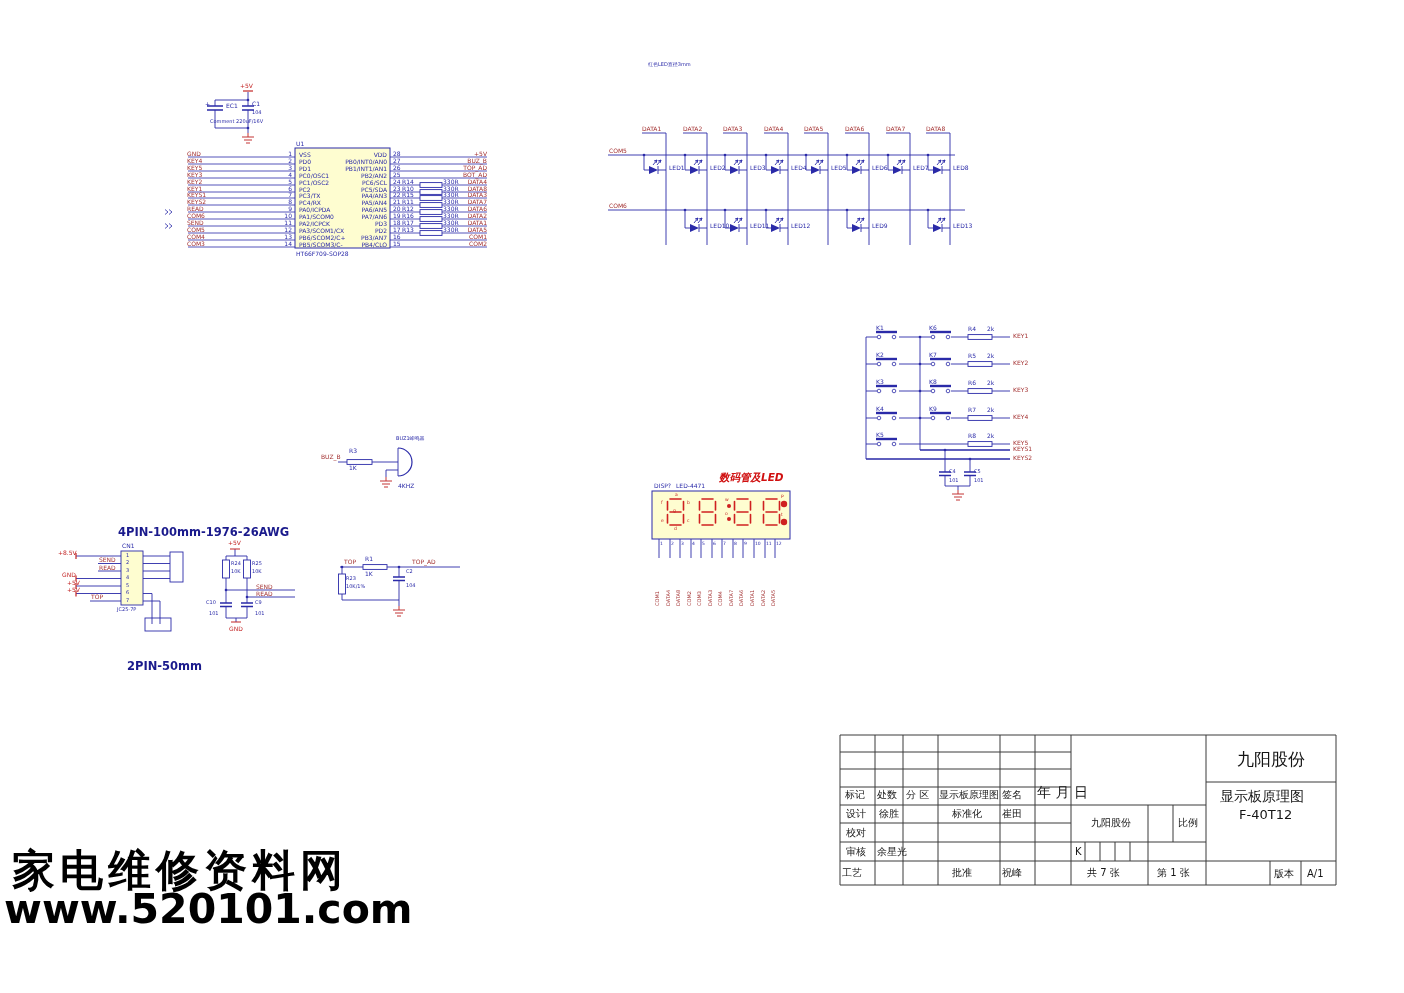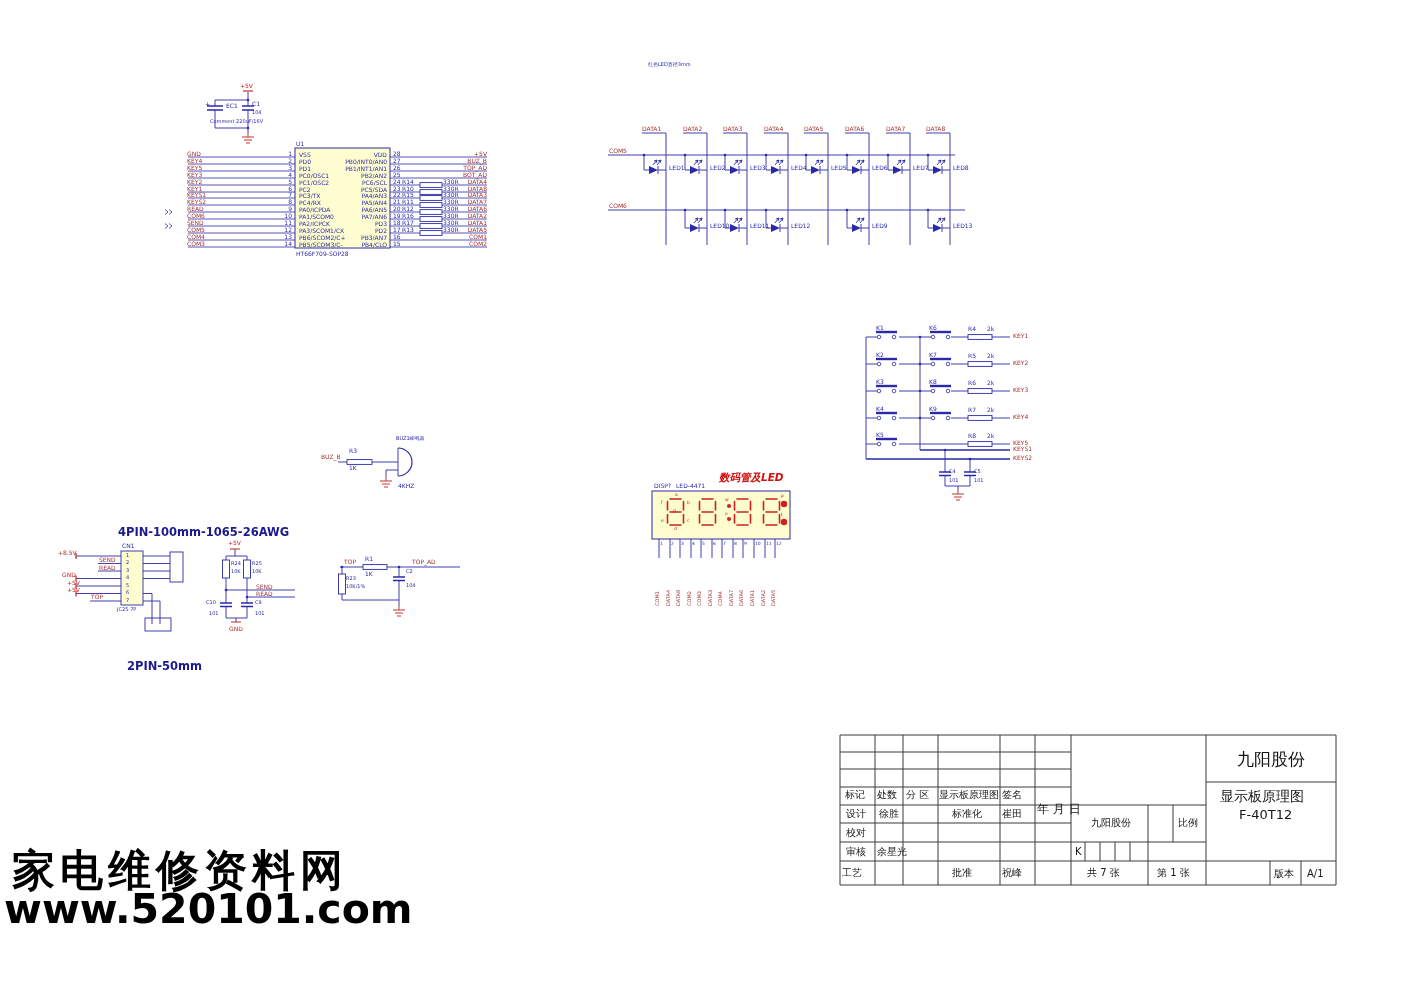--- a/index.html
+++ b/index.html
@@ -412,21 +412,21 @@
 <span class="t t5 net vert" style="left:708px;top:560px;width:8px;height:46px">DATA3</span>
 <span class="t t5 net vert" style="left:718px;top:560px;width:8px;height:46px">COM4</span>
 <span class="t t5 net vert" style="left:729px;top:560px;width:8px;height:46px">DATA7</span>
 <span class="t t5 net vert" style="left:739px;top:560px;width:8px;height:46px">DATA6</span>
 <span class="t t5 net vert" style="left:750px;top:560px;width:8px;height:46px">DATA1</span>
 <span class="t t5 net vert" style="left:761px;top:560px;width:8px;height:46px">DATA2</span>
 <span class="t t5 net vert" style="left:771px;top:560px;width:8px;height:46px">DATA5</span>
 </div>
 
 <div>
-<span class="t bb" style="left:118px;top:527px">4PIN-100mm-1065-26AWG</span>
+<span class="t bb" style="left:118px;top:527px">4PIN-100mm-1976-26AWG</span>
 <span class="t" style="left:122px;top:543px">CN1</span>
 <span class="t t5" style="left:117px;top:607px">JC25-7P</span>
 <span class="t t5" style="left:126px;top:553px">1</span>
 <span class="t t5" style="left:126px;top:560px">2</span>
 <span class="t t5" style="left:126px;top:568px">3</span>
 <span class="t t5" style="left:126px;top:575px">4</span>
 <span class="t t5" style="left:126px;top:583px">5</span>
 <span class="t t5" style="left:126px;top:590px">6</span>
 <span class="t t5" style="left:126px;top:598px">7</span>
 <span class="t red" style="left:58px;top:550px">+8.5V</span>
@@ -464,21 +464,21 @@
 <span class="t t5" style="left:406px;top:569px">C2</span>
 <span class="t t5" style="left:406px;top:583px">104</span>
 </div>
 
 <div>
 <span class="tb" style="left:845px;top:790px">标记</span>
 <span class="tb" style="left:877px;top:790px">处数</span>
 <span class="tb" style="left:906px;top:790px">分 区</span>
 <span class="tb" style="left:939px;top:790px">显示板原理图</span>
 <span class="tb" style="left:1002px;top:790px">签名</span>
-<span class="tb" style="left:1037px;top:803px;font-size:12px">年 月 日</span>
+<span class="tb" style="left:1037px;top:785px;font-size:14px">年 月 日</span>
 <span class="tb" style="left:846px;top:809px">设计</span>
 <span class="tb" style="left:879px;top:809px">徐胜</span>
 <span class="tb" style="left:952px;top:809px">标准化</span>
 <span class="tb" style="left:1002px;top:809px">崔田</span>
 <span class="tb" style="left:846px;top:828px">校对</span>
 <span class="tb" style="left:846px;top:847px">审核</span>
 <span class="tb" style="left:877px;top:847px">余星光</span>
 <span class="tb" style="left:842px;top:868px">工艺</span>
 <span class="tb" style="left:952px;top:868px">批准</span>
 <span class="tb" style="left:1002px;top:868px">祝峰</span>

